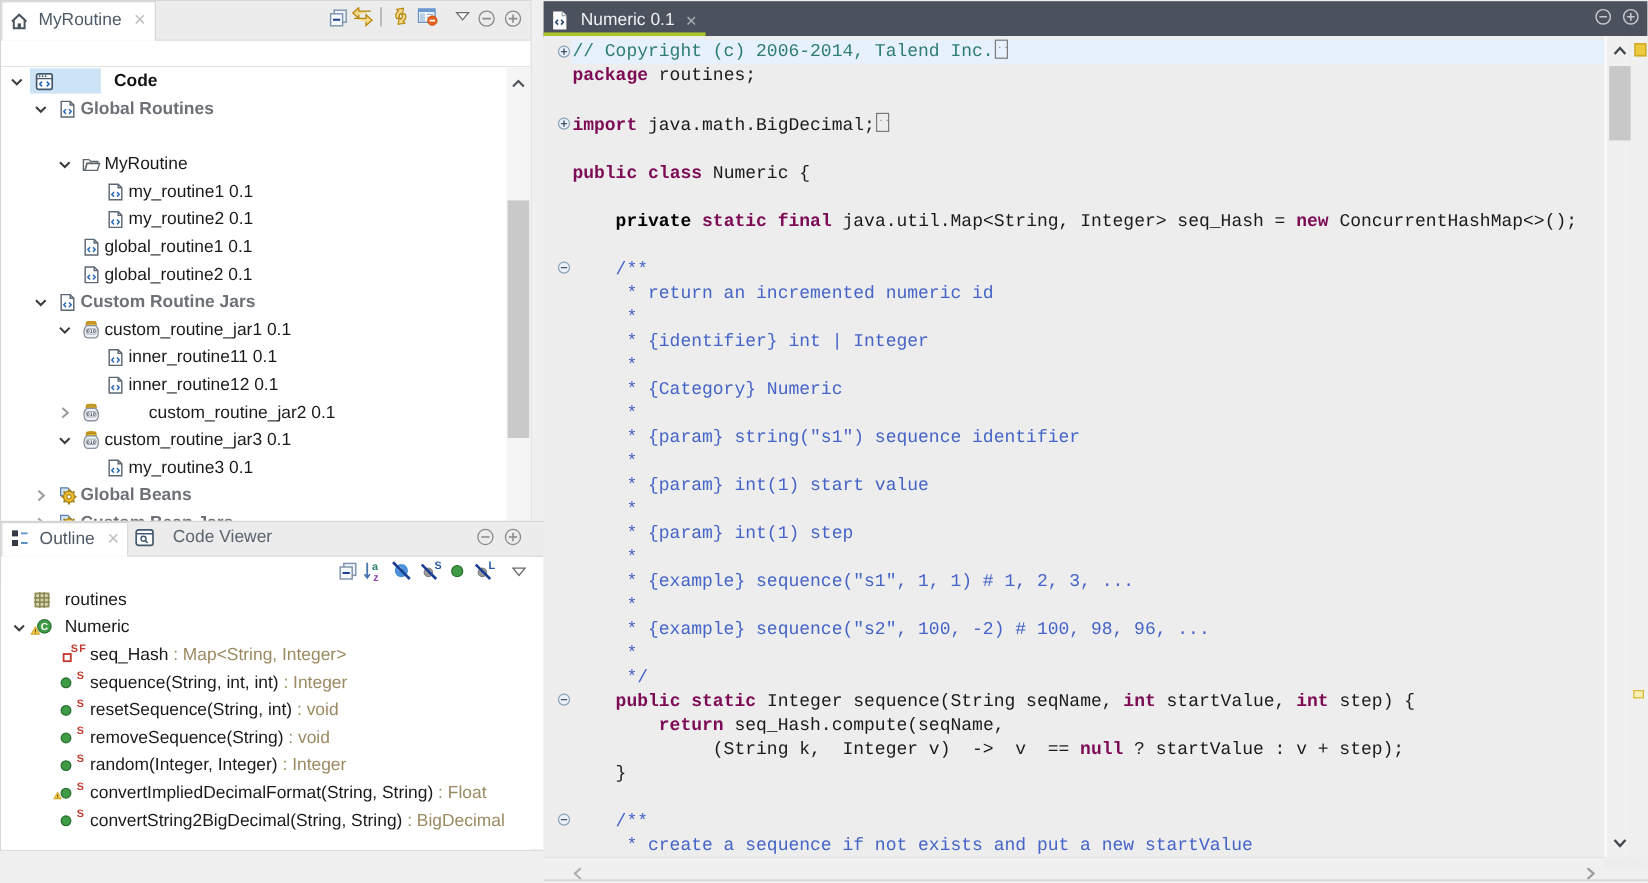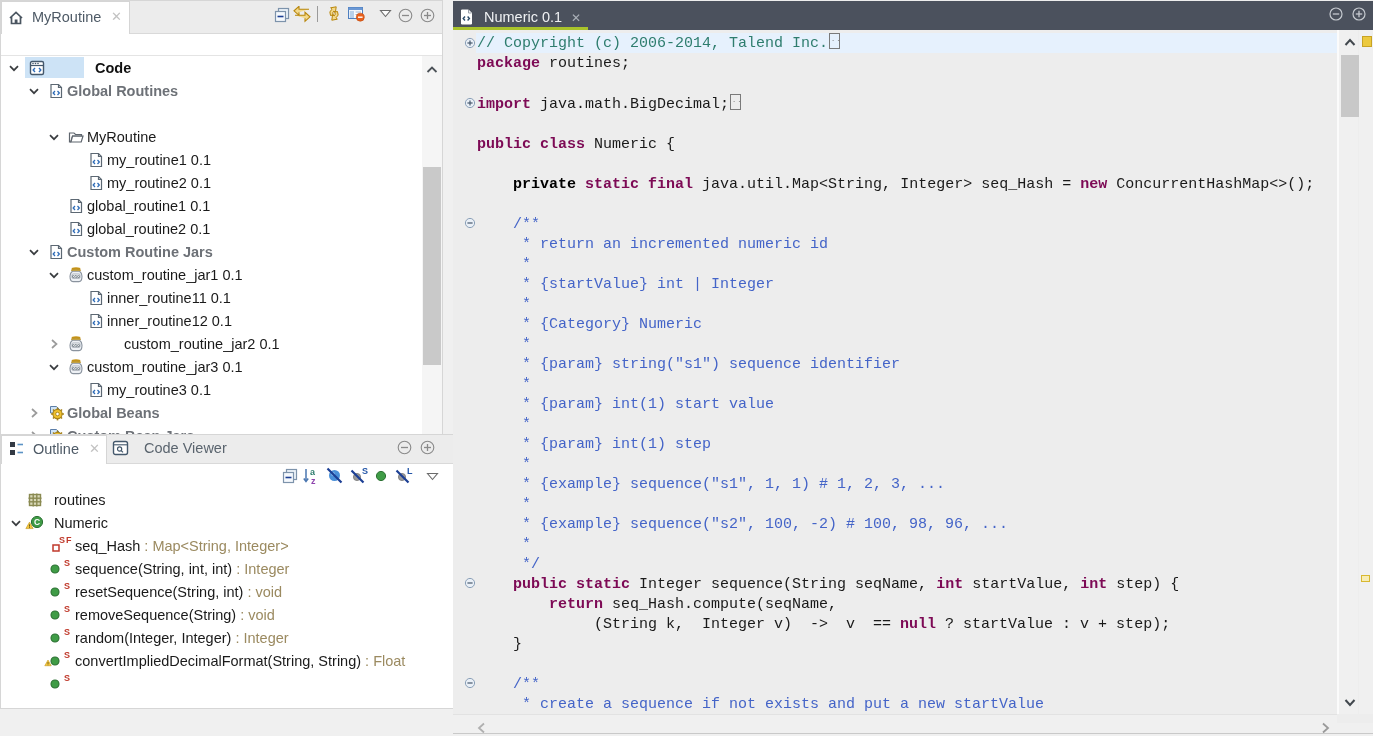--- a/index.html
+++ b/index.html
@@ -408,20 +408,21 @@
           <use href="#ic-warn"></use>
         </svg>
         <div class="abs" style="left:63px;top:1px;font-size:9px;font-weight:bold;color:#c0392b;letter-spacing:1px;">S</div>
         <div class="olbl" style="left:74px;">convertImpliedDecimalFormat(String, String)<span class="dec"> : Float</span></div>
       </div>
       <div class="trow" style="top:186px;">
         <svg class="icon16" style="left:46px">
           <use href="#ic-method"></use>
         </svg>
         <div class="abs" style="left:63px;top:1px;font-size:9px;font-weight:bold;color:#c0392b;letter-spacing:1px;">S</div>
+        <div class="olbl" style="left:74px;">convertString2BigDecimal(String, String)<span class="dec"> : BigDecimal</span></div>
       </div>
     </div>
 </div>
 
 <div class="abs" id="editor" style="left:453px;top:0;width:920px;height:723px;background:#ededed;">
   <div class="abs" style="left:0;top:1px;width:920px;height:29px;background:#4b515d;"></div>
   <div class="abs" style="left:0;top:27px;width:135px;height:5px;background:#a9c32b;"></div>
   <svg class="abs" style="left:6px;top:9px" width="15" height="16" viewBox="0 0 15 16">
     <path d="M2.5 1 H9.5 L12.5 4 V15 H2.5 Z" fill="#fff" stroke="#fff"></path>
     <path d="M9.5 1 V4 H12.5" fill="none" stroke="#9aa0ab" stroke-width="1"></path>
@@ -448,21 +449,21 @@
 
 <b style="color:#7d0a55">import</b> java.math.BigDecimal;<span style="display:inline-block;width:9px;height:14px;border:1px solid #7a7a7a;vertical-align:-2px;margin-left:1px;position:relative;"><span style="position:absolute;left:1px;bottom:-1px;font-size:7px;color:#7a7a7a;letter-spacing:1px;">..</span></span>
 
 <b style="color:#7d0a55">public</b> <b style="color:#7d0a55">class</b> Numeric {
 
     <b style="color:#000000">private</b> <b style="color:#7d0a55">static</b> <b style="color:#7d0a55">final</b> java.util.Map&lt;String, Integer&gt; seq_Hash = <b style="color:#7d0a55">new</b> ConcurrentHashMap&lt;&gt;();
 
 <span style="color:#4464c8">    /**</span>
 <span style="color:#4464c8">     * return an incremented numeric id</span>
 <span style="color:#4464c8">     *</span>
-<span style="color:#4464c8">     * {startValue} int | Integer</span>
+<span style="color:#4464c8">     * {identifier} int | Integer</span>
 <span style="color:#4464c8">     *</span>
 <span style="color:#4464c8">     * {Category} Numeric</span>
 <span style="color:#4464c8">     *</span>
 <span style="color:#4464c8">     * {param} string("s1") sequence identifier</span>
 <span style="color:#4464c8">     *</span>
 <span style="color:#4464c8">     * {param} int(1) start value</span>
 <span style="color:#4464c8">     *</span>
 <span style="color:#4464c8">     * {param} int(1) step</span>
 <span style="color:#4464c8">     *</span>
 <span style="color:#4464c8">     * {example} sequence("s1", 1, 1) # 1, 2, 3, ...</span>

